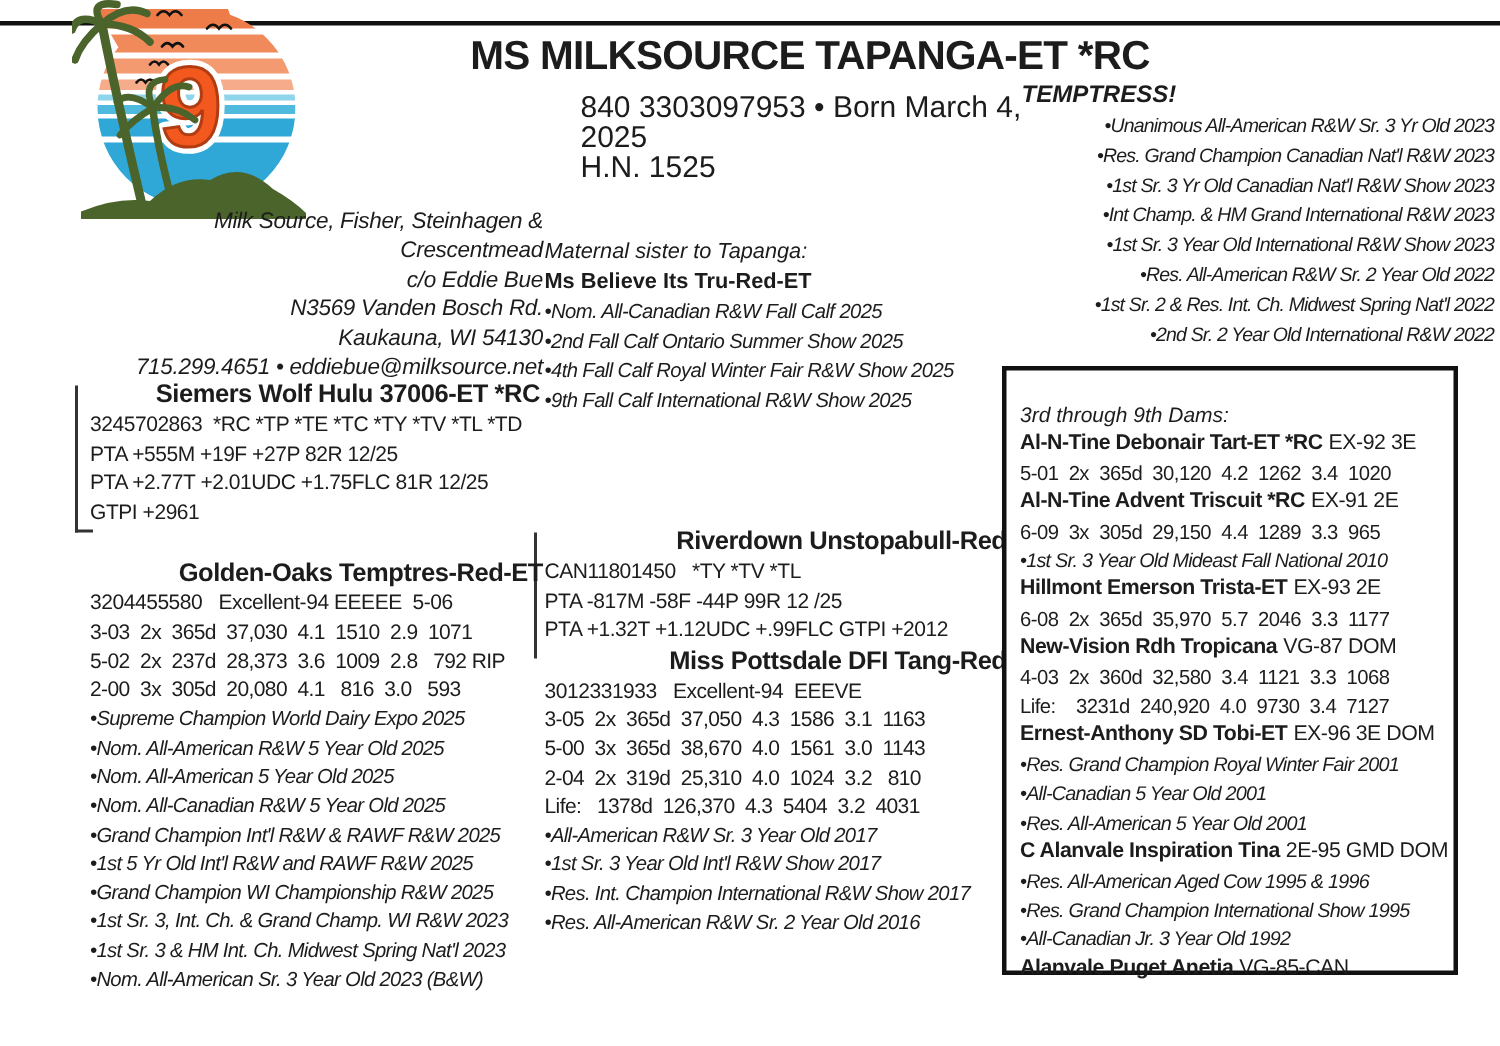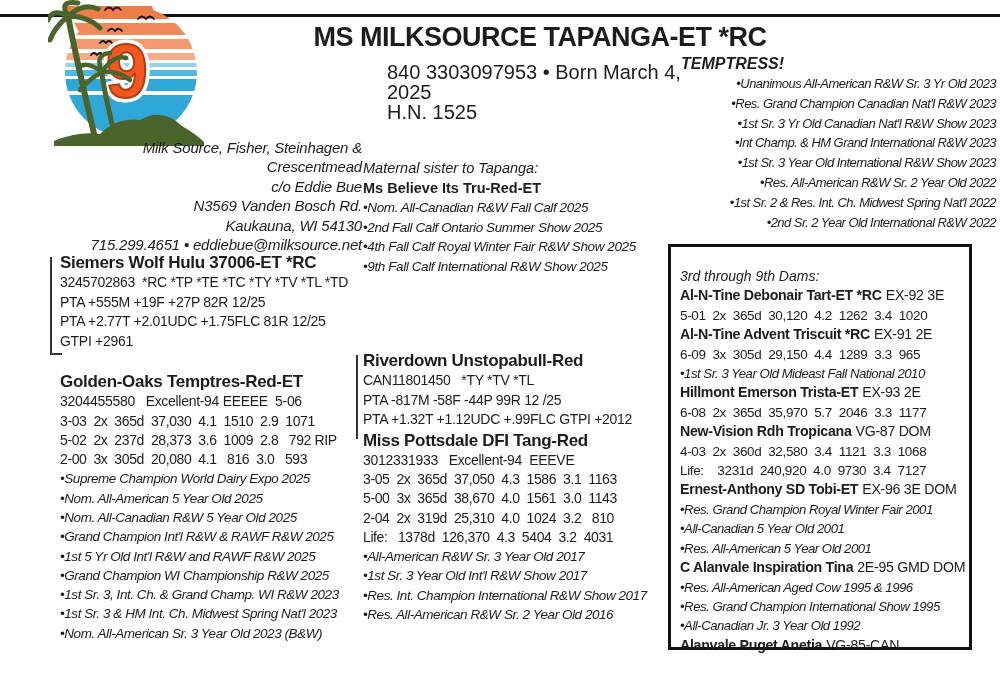--- a/index.html
+++ b/index.html
@@ -18,21 +18,21 @@
   
   #animal-info{left:363px;top:62px;width:300px;font-size:20px;line-height:20px;margin-left:24px;}
   #gpta-line{left:363px;top:120px;width:310px;font-size:14.5px;}
   #maternal{left:363px;top:158px;width:310px;font-size:14.5px;line-height:20px;}
   #maternal .bullets div{font-size:13.5px;font-style:italic;line-height:19.5px;letter-spacing:-0.4px;}
   
   #temptress{left:681px;top:53px;width:315px;}
   #temptress .hd{font-size:16px;font-weight:bold;font-style:italic;line-height:21px;}
   #temptress .bullets div{font-size:13px;font-style:italic;line-height:19.8px;letter-spacing:-0.55px;text-align:right;}
   
-  .cowhead{font-size:17px;font-weight:bold;letter-spacing:-0.3px;line-height:21px;}
+  .cowhead{font-size:17px;font-weight:bold;letter-spacing:-0.3px;line-height:21px;text-align:right;}
   .ped-lines div{font-size:14px;line-height:19.5px;letter-spacing:-0.3px;white-space:pre;}
   .rec div{font-size:14px;line-height:19.3px;letter-spacing:-0.4px;white-space:pre;}
   .bullets div{font-size:13.5px;font-style:italic;line-height:19.3px;letter-spacing:-0.45px;}
   #sire-block{left:60px;top:252px;width:300px;}
   #sire-bar{left:50px;top:257px;width:2px;height:98px;background:#333;}
   #sire-bar-foot{left:50px;top:353px;width:12px;height:2px;background:#333;}
   #dam-block{left:60px;top:371px;width:302px;}
   #mid-bar{left:356px;top:355px;width:2px;height:84px;background:#333;}
   #mid-block{left:363px;top:350px;width:308px;}
   .regline{font-size:14px;line-height:19.5px;letter-spacing:-0.3px;white-space:pre;}
@@ -160,20 +160,21 @@
   <div id="dam-block" class="abs">
     <div class="cowhead">Golden-Oaks Temptres-Red-ET</div>
     <div class="regline">3204455580   Excellent-94 EEEEE  5-06</div>
     <div class="rec">
       <div>3-03  2x  365d  37,030  4.1  1510  2.9  1071</div>
       <div>5-02  2x  237d  28,373  3.6  1009  2.8   792 RIP</div>
       <div>2-00  3x  305d  20,080  4.1   816  3.0   593</div>
     </div>
     <div class="bullets">
       <div>•Supreme Champion World Dairy Expo 2025</div>
+      <div>•Nom. All-American R&amp;W 5 Year Old 2025</div>
       <div>•Nom. All-American 5 Year Old 2025</div>
       <div>•Nom. All-Canadian R&amp;W 5 Year Old 2025</div>
       <div>•Grand Champion Int'l R&amp;W &amp; RAWF R&amp;W 2025</div>
       <div>•1st 5 Yr Old Int'l R&amp;W and RAWF R&amp;W 2025</div>
       <div>•Grand Champion WI Championship R&amp;W 2025</div>
       <div>•1st Sr. 3, Int. Ch. &amp; Grand Champ. WI R&amp;W 2023</div>
       <div>•1st Sr. 3 &amp; HM Int. Ch. Midwest Spring Nat'l 2023</div>
       <div>•Nom. All-American Sr. 3 Year Old 2023 (B&amp;W)</div>
     </div>
   </div>

